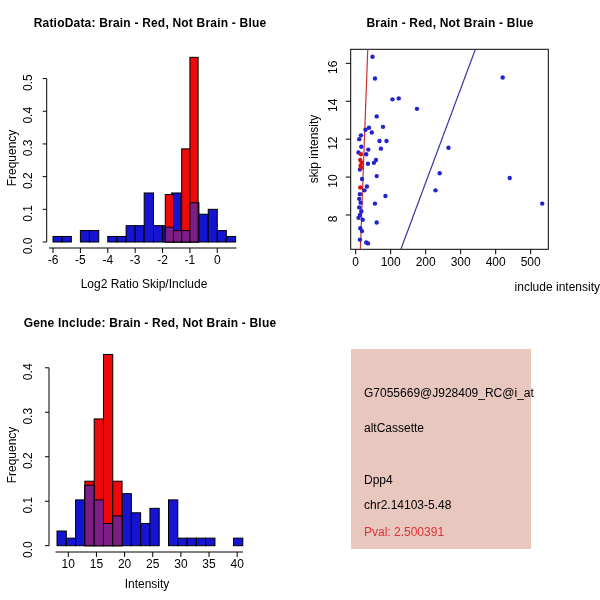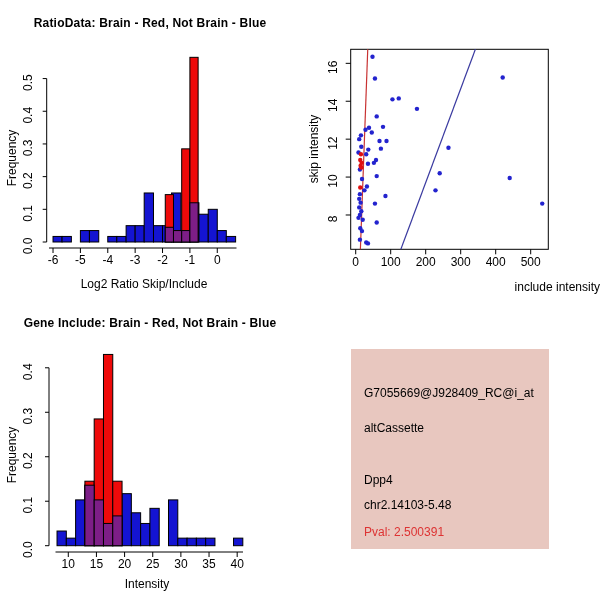--- a/index.html
+++ b/index.html
@@ -5,21 +5,21 @@
   html,body{margin:0;padding:0;background:#ffffff;}
   #screen{position:relative;width:600px;height:600px;background:#ffffff;overflow:hidden;
           font-family:"Liberation Sans",sans-serif;color:#000;}
   .panel{position:absolute;width:300px;height:300px;}
   .panel svg{position:absolute;left:0;top:0;}
   .chart-title{position:absolute;top:16px;left:0;width:100%;text-align:center;
                font-size:12px;font-weight:bold;letter-spacing:0.2px;}
   .xlabel{position:absolute;top:277px;width:100%;text-align:center;font-size:12px;}
   .ylabel{position:absolute;width:140px;height:14px;line-height:14px;text-align:center;
           font-size:12px;transform:rotate(-90deg);}
-  .infobox{position:absolute;left:51px;top:49px;width:198px;height:200px;}
+  .infobox{position:absolute;left:51px;top:49px;width:180px;height:200px;}
   .infoline{position:absolute;left:13px;font-size:12px;white-space:nowrap;}
 </style>
 </head>
 <body>
 
 <div id="screen">
 
   <div class="panel" style="left:0;top:0;">
     <svg id="svg-ratio_hist" width="300" height="300">
         <line x1="46.7" y1="242" x2="46.7" y2="78.57587548638134" stroke="#000" stroke-width="1"></line>
@@ -158,20 +158,21 @@
         <circle cx="59.90453418349274" cy="239.63175355450238" r="2.2" fill="#2323CE"></circle>
         <circle cx="66.20421537371591" cy="242.47535545023698" r="2.2" fill="#2323CE"></circle>
         <circle cx="67.95412681544457" cy="243.4232227488152" r="2.2" fill="#2323CE"></circle>
         <circle cx="60.95448104852994" cy="154.32369668246446" r="2.2" fill="#E01010"></circle>
         <circle cx="60.25451647183847" cy="160.01090047393365" r="2.2" fill="#E01010"></circle>
         <circle cx="61.6544456252214" cy="162.85450236966824" r="2.2" fill="#E01010"></circle>
         <circle cx="60.60449876018421" cy="165.69810426540283" r="2.2" fill="#E01010"></circle>
         <circle cx="61.30446333687567" cy="167.59383886255924" r="2.2" fill="#E01010"></circle>
         <circle cx="60.25451647183847" cy="187.49905213270142" r="2.2" fill="#E01010"></circle>
       </svg>
+    <div class="chart-title">Brain - Red, Not Brain - Blue</div>
     <div class="xlabel" style="left:0;top:280px;text-align:right;">include intensity</div>
     <div class="ylabel" style="left:-56px;top:142px;">skip intensity</div>
   </div>
 
   <div class="panel" style="left:0;top:300px;">
     <svg id="svg-gene_hist" width="300" height="300">
         <line x1="49" y1="245.7" x2="49" y2="67.78816705336425" stroke="#000" stroke-width="1"></line>
         <line x1="45" y1="245.7" x2="49" y2="245.7" stroke="#000"></line>
         <text x="32" y="249.7" font-size="12" font-family="&quot;Liberation Sans&quot;,sans-serif" fill="#000000" text-anchor="middle" transform="rotate(-90 32 249.7)">0.0</text>
         <line x1="45" y1="201.22204176334105" x2="49" y2="201.22204176334105" stroke="#000"></line>

